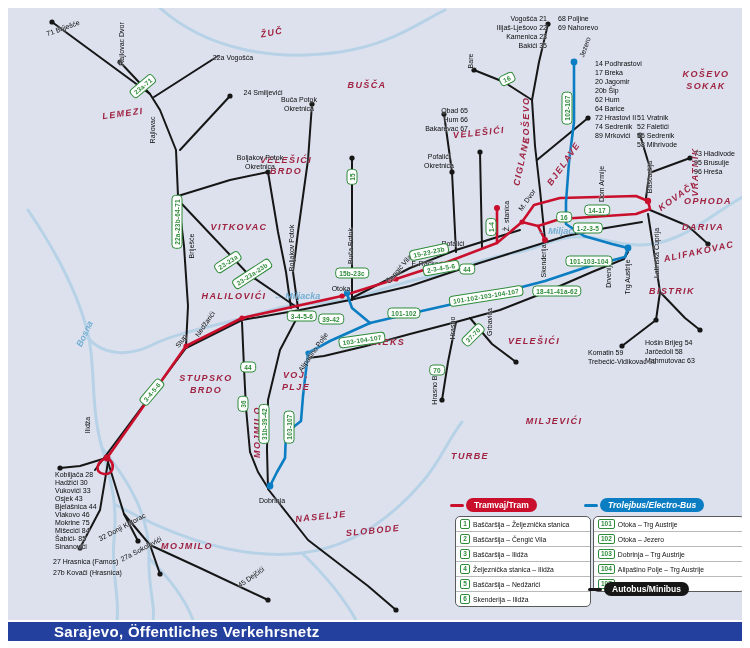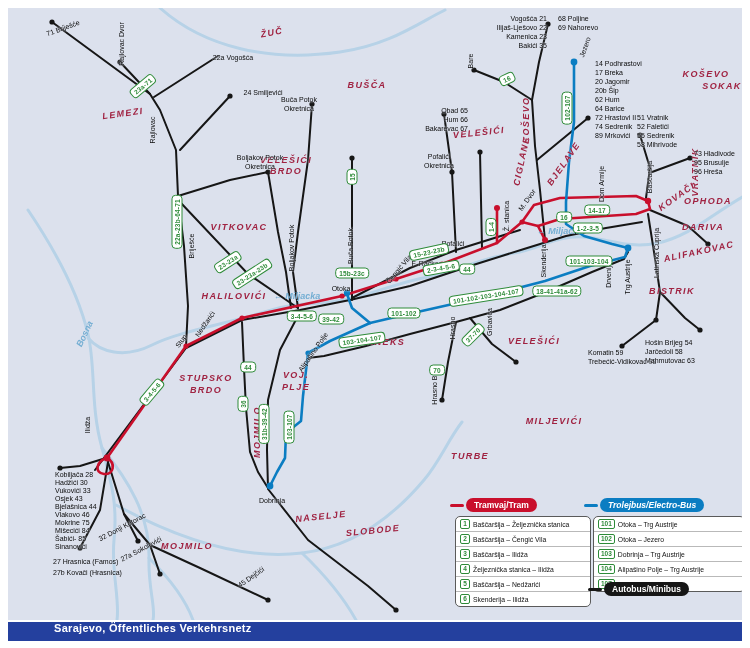--- a/index.html
+++ b/index.html
@@ -26,21 +26,21 @@
   .lg-row:first-child{border-top:none}
   .lg-num{font-size:6.5px;font-weight:bold;color:#2e8b39;border:1px solid #2e8b39;border-radius:2px;
     padding:0 2px;line-height:8px;background:#fff;min-width:10px;text-align:center}
   .lg-name{font-size:6.8px;color:#111;white-space:nowrap}
   #lg-tram-head{left:442px;top:490px}
   #tram-routes{left:447px;top:508px;width:136px}
   #lg-trolley-head{left:576px;top:490px}
   #trolley-routes{left:585px;top:508px;width:152px}
   #lg-bus-head{left:580px;top:574px}
   #titlebar{position:absolute;left:8px;top:622px;width:734px;height:19px;color:#ffffff;
-    display:flex;align-items:flex-start;padding-left:46px;font-size:11px;font-weight:bold;letter-spacing:.3px}
+    display:flex;align-items:center;padding-left:46px;font-size:15px;font-weight:bold;letter-spacing:.3px}
 </style>
 </head>
 <body>
 
 <div id="map" style="background: rgb(220, 225, 237);">
   <svg id="map-svg" width="734" height="612" viewBox="8 8 734 612">
     <g fill="none" stroke-width="3" stroke-linecap="round" opacity="0.9" stroke="#b3d1e7">
       <path d="M28,210 C55,250 78,292 88,334 C96,368 90,405 102,448 C110,478 118,502 114,540 C111,570 120,600 117,620"></path>
       <path d="M102,448 C128,480 150,515 149,558 C148,588 156,608 153,620"></path>
       <path d="M149,558 C168,577 185,598 193,620"></path>
@@ -147,21 +147,21 @@
       <span class="lbl district" style="left: 359px; top: 77px; transform: translate(-50%, -50%) rotate(0deg);">BUŠČA</span>
       <span class="lbl district" style="left: 115px; top: 106px; transform: translate(-50%, -50%) rotate(-8deg);">LEMEZI</span>
       <span class="lbl district" style="left: 278px; top: 152px; transform: translate(-50%, -50%) rotate(0deg);">VELEŠIĆI</span>
       <span class="lbl district" style="left: 278px; top: 163px; transform: translate(-50%, -50%) rotate(0deg);">BRDO</span>
       <span class="lbl district" style="left: 231px; top: 219px; transform: translate(-50%, -50%) rotate(0deg);">VITKOVAC</span>
       <span class="lbl district" style="left: 471px; top: 125px; transform: translate(-50%, -50%) rotate(-6deg);">VELEŠIĆI</span>
       <span class="lbl district" style="left: 518px; top: 112px; transform: translate(-50%, -50%) rotate(-90deg);">KOŠEVO</span>
       <span class="lbl district" style="left: 556px; top: 156px; transform: translate(-50%, -50%) rotate(-55deg);">BJELAVE</span>
       <span class="lbl district" style="left: 514px; top: 153px; transform: translate(-50%, -50%) rotate(-78deg);">CIGLANE</span>
       <span class="lbl district" style="left: 698px; top: 66px; transform: translate(-50%, -50%) rotate(0deg);">KOŠEVO</span>
-      <span class="lbl district" style="left: 698px; top: 78px; transform: translate(-50%, -50%) rotate(0deg); margin-left: 16px;">SOKAK</span>
+      <span class="lbl district" style="left: 698px; top: 78px; transform: translate(-50%, -50%) rotate(0deg);">SOKAK</span>
       <span class="lbl district" style="left: 687px; top: 164px; transform: translate(-50%, -50%) rotate(-90deg);">VRATNIK</span>
       <span class="lbl district" style="left: 700px; top: 193px; transform: translate(-50%, -50%) rotate(0deg);">OPHODA</span>
       <span class="lbl district" style="left: 695px; top: 219px; transform: translate(-50%, -50%) rotate(0deg);">DARIVA</span>
       <span class="lbl district" style="left: 691px; top: 244px; transform: translate(-50%, -50%) rotate(-12deg);">ALIFAKOVAC</span>
       <span class="lbl district" style="left: 669px; top: 189px; transform: translate(-50%, -50%) rotate(-35deg);">KOVAČI</span>
       <span class="lbl district" style="left: 664px; top: 283px; transform: translate(-50%, -50%) rotate(0deg);">BISTRIK</span>
       <span class="lbl district" style="left: 526px; top: 333px; transform: translate(-50%, -50%) rotate(0deg);">VELEŠIĆI</span>
       <span class="lbl district" style="left: 546px; top: 413px; transform: translate(-50%, -50%) rotate(0deg);">MILJEVIĆI</span>
       <span class="lbl district" style="left: 462px; top: 448px; transform: translate(-50%, -50%) rotate(0deg);">TURBE</span>
       <span class="lbl district" style="left: 378px; top: 334px; transform: translate(-50%, -50%) rotate(0deg);">ANEKS</span>

